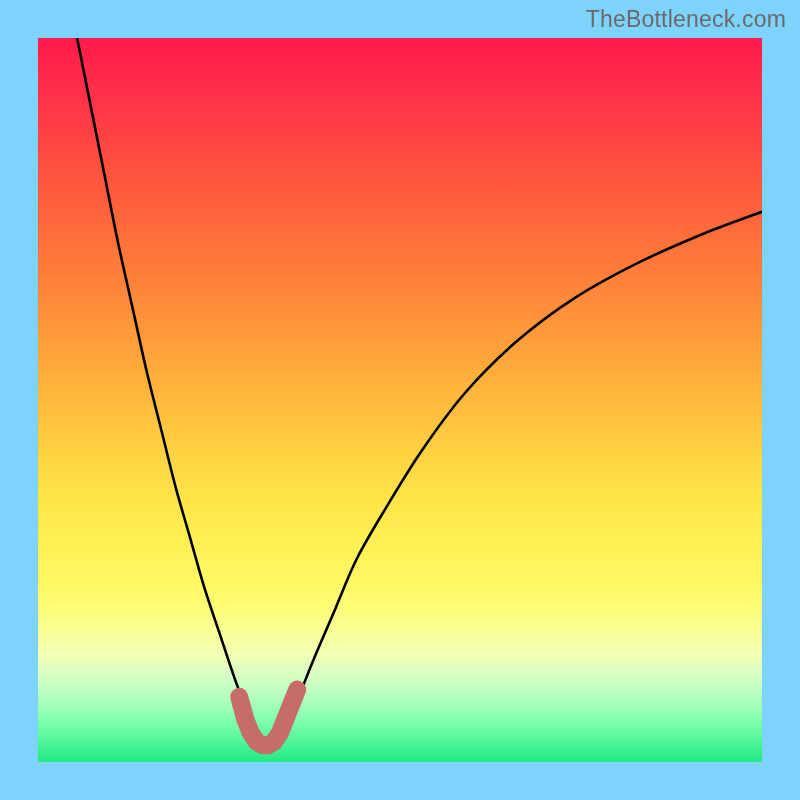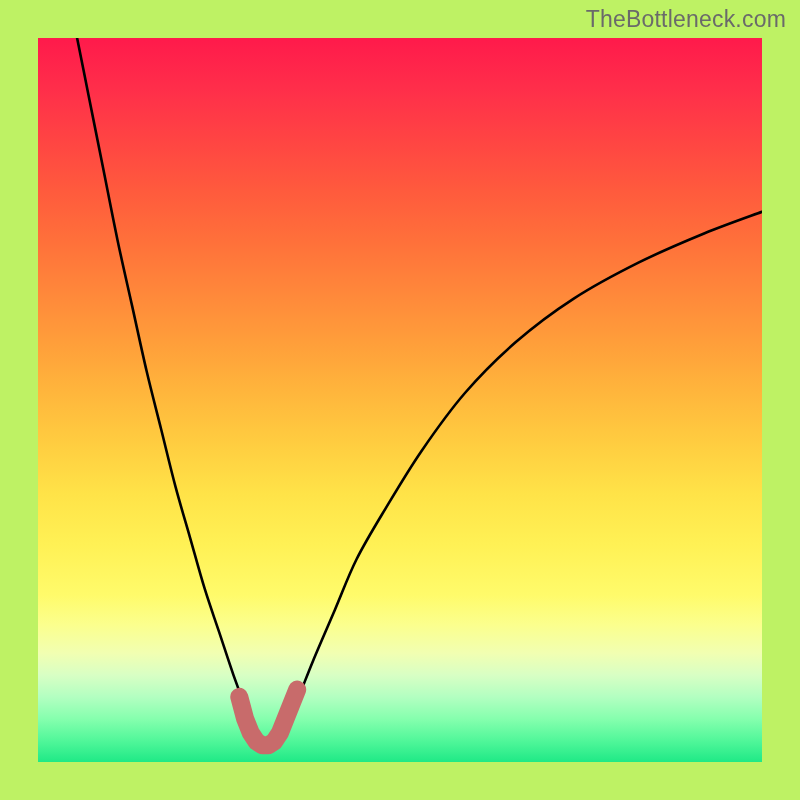--- a/index.html
+++ b/index.html
@@ -7,21 +7,21 @@
     padding: 0;
     width: 800px;
     height: 800px;
     background: #000;
     overflow: hidden;
     font-family: Arial, Helvetica, sans-serif;
   }
   .frame {
     position: absolute;
     inset: 0;
-    background: #bef264;
+    background: #7dd3fc;
   }
   .plot {
     position: absolute;
     left: 38px;
     top: 38px;
     width: 724px;
     height: 724px;
     overflow: hidden;
   }
   .gradient {

